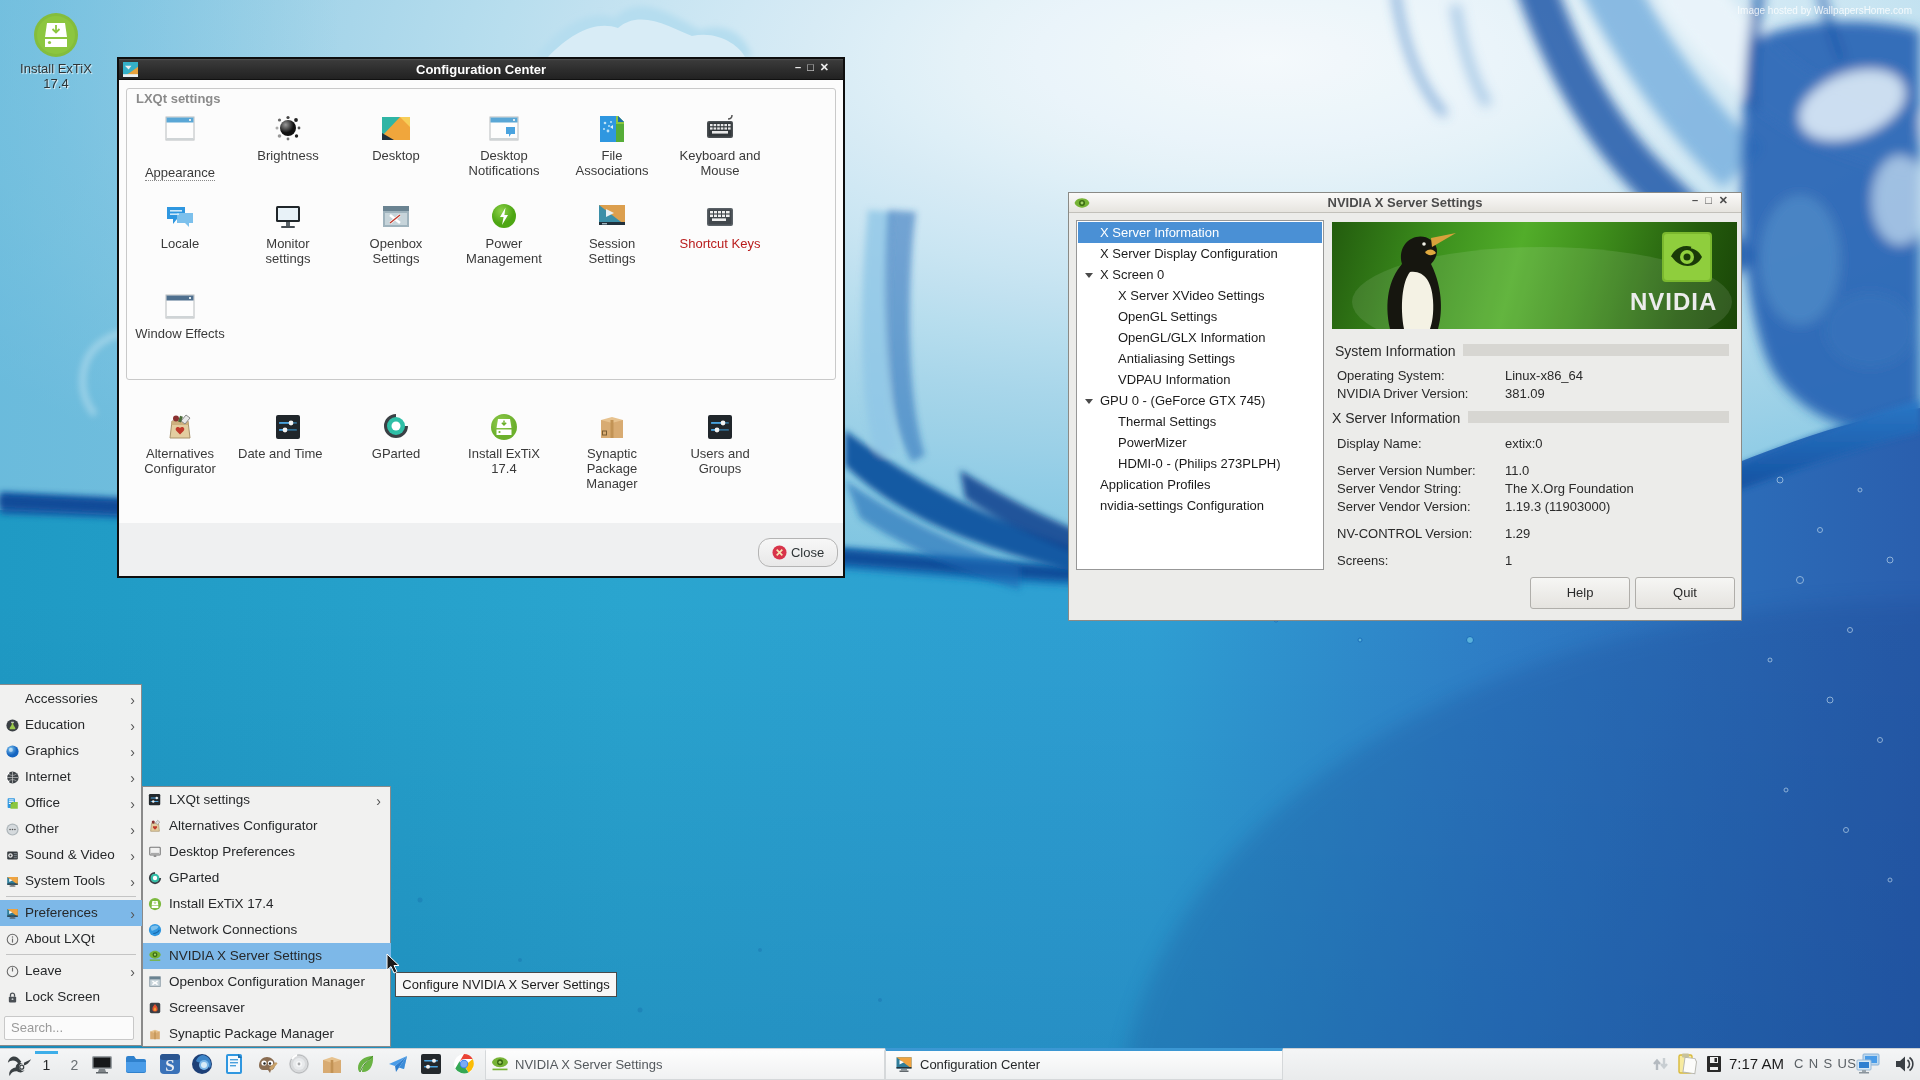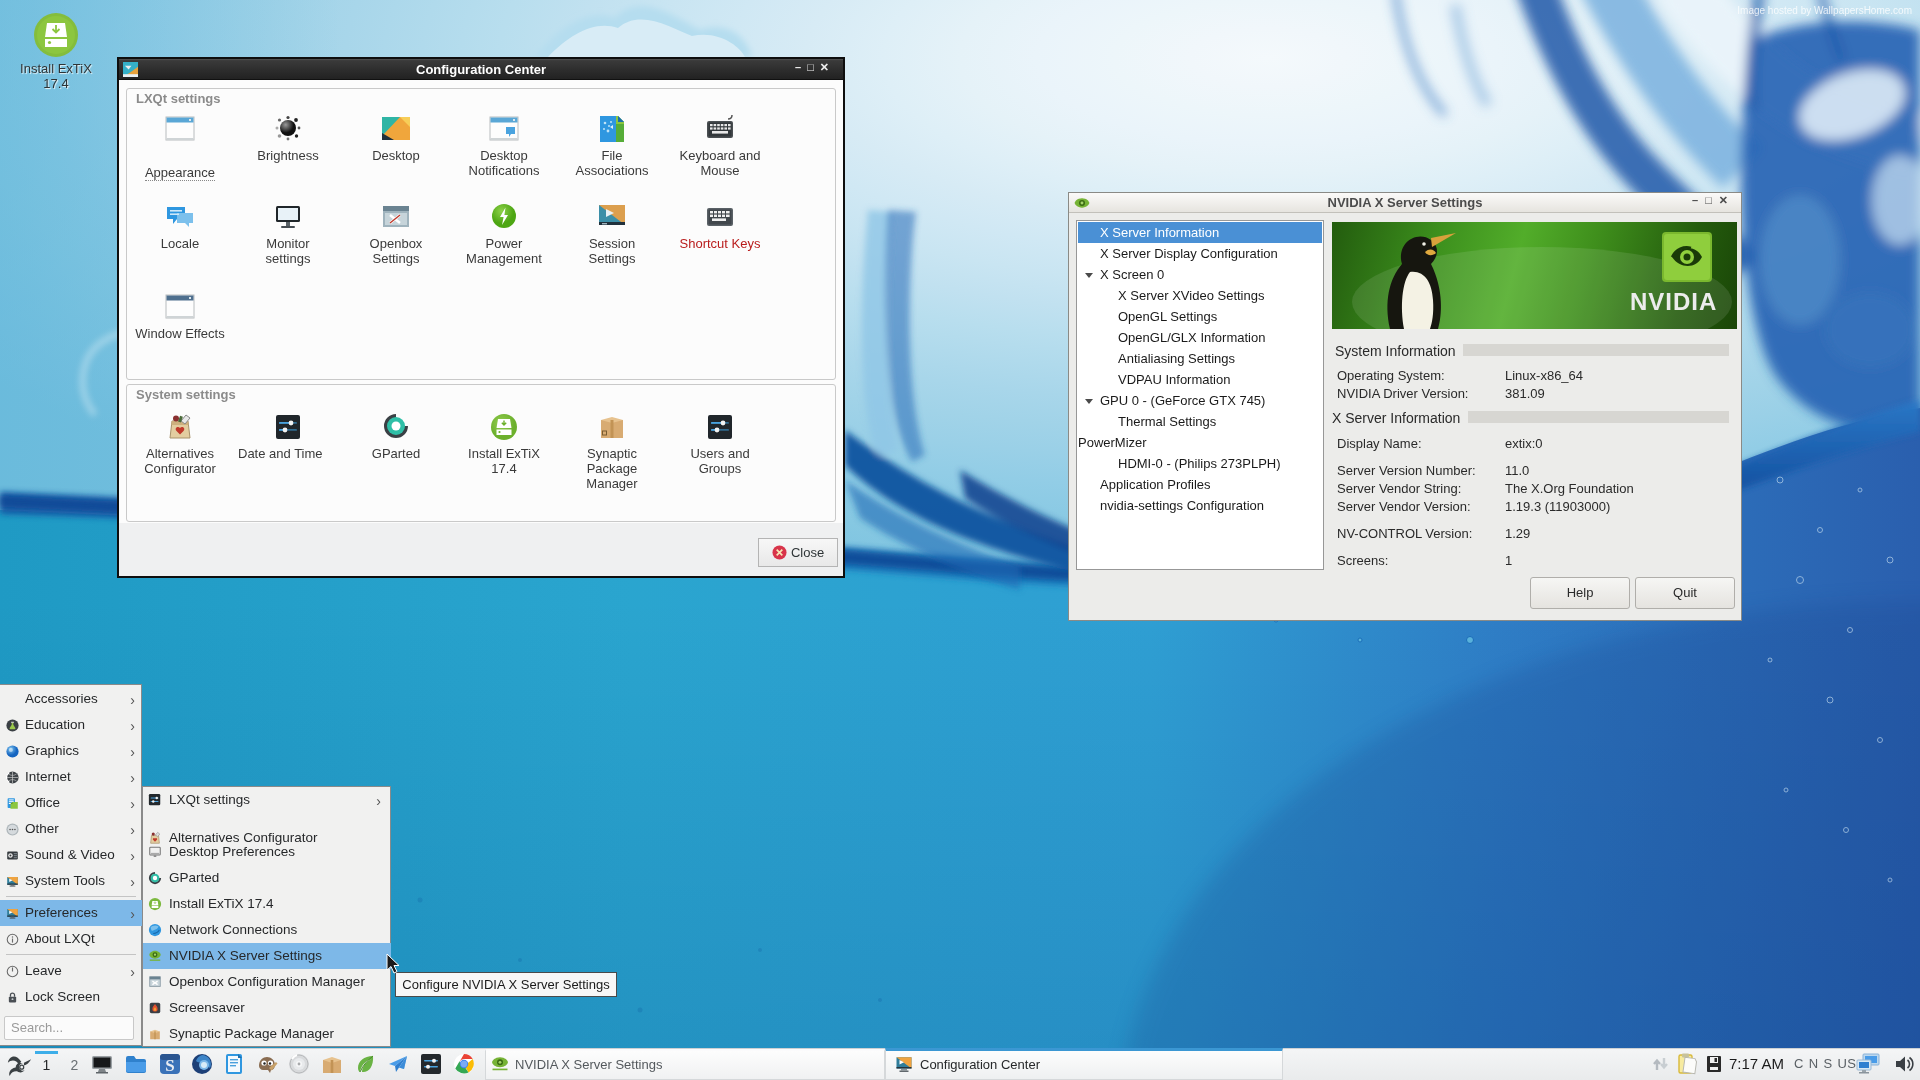--- a/index.html
+++ b/index.html
@@ -151,25 +151,22 @@
       <path d="M0,16 L16,16 L16,5 L8,11 Z" fill="#e8a33d"></path>
       <path d="M2,4 L9,4 L6,8 Z" fill="#eee"></path>
       <rect x="0" y="13" width="16" height="3" fill="#e8f0f4"></rect>
     </svg>
     <div style="position:absolute;width:100%;text-align:center;top:3px;font-size:13px;font-weight:bold;color:#fff">Configuration Center</div>
     <div style="position:absolute;right:8px;top:2px;color:#eee;font-size:11px;font-weight:bold;letter-spacing:6px">–□✕</div>
   </div>
   <div class="abs" style="left:7px;top:29px;width:710px;height:292px;border:1px solid #c9c9c9;border-radius:3px">
     <div style="position:absolute;left:9px;top:2px;font-size:13px;font-weight:bold;color:#8b8b8b">LXQt settings</div>
   </div>
-  <div class="abs" style="left:7px;top:325px;width:710px;height:138px;border:1px solid #c9c9c9;border-radius:3px">
-    <div style="position:absolute;left:9px;top:2px;font-size:13px;font-weight:bold;color:#8b8b8b">System settings</div>
-  </div>
   <div class="abs" style="left:0;top:464px;width:724px;height:53px;background:#eff0f1">
-    <div class="abs" style="left:639px;top:15px;width:80px;height:29px;background:linear-gradient(#f7f7f7,#e8e8e8);border:1px solid #b4b4b4;border-radius:0;text-align:center;font-size:13px;color:#2e3436;line-height:27px">
+    <div class="abs" style="left:639px;top:15px;width:80px;height:29px;background:linear-gradient(#f7f7f7,#e8e8e8);border:1px solid #b4b4b4;border-radius:12px;text-align:center;font-size:13px;color:#2e3436;line-height:27px">
       <svg width="15" height="15" viewBox="0 0 16 16" style="vertical-align:-3px;margin-right:4px">
             <circle cx="8" cy="8" r="7.5" fill="#d8344a"></circle>
             <path d="M5,5 L11,11 M11,5 L5,11" stroke="#f7e9b6" stroke-width="1.8"></path>
           </svg>Close</div>
   </div>
   <div id="cfgitems">
         <div style="position:absolute;left:11px;top:54px;width:100px;text-align:center;font-size:13px;color:#3a3a3a;line-height:15px">
           <svg width="32" height="32" viewBox="0 0 32 32" style="display:block;margin:0 auto">
             <rect x="2" y="4" width="28" height="23" fill="#fdfdfd" stroke="#b8bcbe"></rect>
             <rect x="2.5" y="4.5" width="27" height="5" fill="#5aa7d6"></rect>
@@ -424,21 +421,21 @@
           </svg><span style="padding-left:22px">X Screen 0</span></div>
         <div style="position:absolute;left:1px;top:64px;width:244px;height:21px;color:#1a1a1a;font-size:13px;line-height:21px"><span style="padding-left:40px">X Server XVideo Settings</span></div>
         <div style="position:absolute;left:1px;top:85px;width:244px;height:21px;color:#1a1a1a;font-size:13px;line-height:21px"><span style="padding-left:40px">OpenGL Settings</span></div>
         <div style="position:absolute;left:1px;top:106px;width:244px;height:21px;color:#1a1a1a;font-size:13px;line-height:21px"><span style="padding-left:40px">OpenGL/GLX Information</span></div>
         <div style="position:absolute;left:1px;top:127px;width:244px;height:21px;color:#1a1a1a;font-size:13px;line-height:21px"><span style="padding-left:40px">Antialiasing Settings</span></div>
         <div style="position:absolute;left:1px;top:148px;width:244px;height:21px;color:#1a1a1a;font-size:13px;line-height:21px"><span style="padding-left:40px">VDPAU Information</span></div>
         <div style="position:absolute;left:1px;top:169px;width:244px;height:21px;color:#1a1a1a;font-size:13px;line-height:21px"><svg width="10" height="10" viewBox="0 0 10 10" style="position:absolute;left:6px;top:6px">
             <path d="M1,3 L9,3 L5,8 Z" fill="#4a4a4a"></path>
           </svg><span style="padding-left:22px">GPU 0 - (GeForce GTX 745)</span></div>
         <div style="position:absolute;left:1px;top:190px;width:244px;height:21px;color:#1a1a1a;font-size:13px;line-height:21px"><span style="padding-left:40px">Thermal Settings</span></div>
-        <div style="position:absolute;left:1px;top:211px;width:244px;height:21px;color:#1a1a1a;font-size:13px;line-height:21px"><span style="">PowerMizer</span></div>
+        <div style="position:absolute;left:1px;top:211px;width:244px;height:21px;color:#1a1a1a;font-size:13px;line-height:21px"><span style="padding-left:40px">PowerMizer</span></div>
         <div style="position:absolute;left:1px;top:232px;width:244px;height:21px;color:#1a1a1a;font-size:13px;line-height:21px"><span style="padding-left:40px">HDMI-0 - (Philips 273PLPH)</span></div>
         <div style="position:absolute;left:1px;top:253px;width:244px;height:21px;color:#1a1a1a;font-size:13px;line-height:21px"><span style="padding-left:22px">Application Profiles</span></div>
         <div style="position:absolute;left:1px;top:274px;width:244px;height:21px;color:#1a1a1a;font-size:13px;line-height:21px"><span style="padding-left:22px">nvidia-settings Configuration</span></div>
       </div>
   <div class="abs" style="left:263px;top:29px;width:405px;height:107px;background:linear-gradient(105deg,#235c0e 0%,#3c8f1d 25%,#52ad2a 45%,#3f8f1c 62%,#245c0d 85%,#1a4507 100%)">
     <svg width="405" height="107" viewBox="0 0 405 107" style="display:block">
       <ellipse cx="210" cy="80" rx="190" ry="55" fill="rgba(255,255,255,0.10)"></ellipse>
       <path d="M70,42 C64,20 86,8 99,18 C108,25 106,35 99,42 C112,68 110,94 106,107 L58,107 C52,80 57,57 70,42 Z" fill="#16160f"></path>
       <path d="M78,50 C92,48 100,60 101,78 C102,92 100,101 98,107 L72,107 C68,85 70,60 78,50 Z" fill="#f4f2e4"></path>
       <path d="M99,16 L124,11 L100,25 Z" fill="#d8a13c"></path>
@@ -606,21 +603,21 @@
         <svg width="14" height="14" viewBox="0 0 16 16" style="position:absolute;left:5px;top:6px">
           <rect x="1" y="1" width="13" height="13" rx="1.5" fill="#23282c"></rect>
           <rect x="3" y="5" width="9" height="1.2" rx="0.6" fill="#4aa3df"></rect>
           <circle cx="10" cy="5.6" r="1.4" fill="#f2f2f2"></circle>
           <rect x="3" y="9" width="9" height="1.2" rx="0.6" fill="#4aa3df"></rect>
           <circle cx="6" cy="9.6" r="1.4" fill="#f2f2f2"></circle>
         </svg>
         <div style="position:absolute;left:26px;top:5px;font-size:13.5px;color:#26282a">LXQt settings</div>
         <div style="position:absolute;right:10px;top:6px;font-size:14px;color:#555;font-family:'Liberation Sans',sans-serif">›</div>
       </div>
-      <div style="position:absolute;left:0;top:26px;width:248px;height:26px;margin-top:12px;">
+      <div style="position:absolute;left:0;top:26px;width:248px;height:26px;">
         <svg width="14" height="14" viewBox="0 0 16 16" style="position:absolute;left:5px;top:6px">
           <path d="M4,5 L12,5 L13,14 L3,14 Z" fill="#e3cda0" stroke="#a8926a" stroke-width="0.8"></path>
           <path d="M11,1.5 l2.5,2 l-2.5,3 l-2.5,-2 Z" fill="#ddd" stroke="#888" stroke-width="0.6"></path>
           <circle cx="6" cy="3.5" r="1.8" fill="#8a3030"></circle>
           <path d="M8,8.5 c-1.2,-1.5 -3.5,0 -2,1.8 l2,2 l2,-2 c1.5,-1.8 -0.8,-3.3 -2,-1.8 Z" fill="#c0392b"></path>
         </svg>
         <div style="position:absolute;left:26px;top:5px;font-size:13.5px;color:#26282a">Alternatives Configurator</div>
       </div>
       <div style="position:absolute;left:0;top:52px;width:248px;height:26px;">
         <svg width="14" height="14" viewBox="0 0 16 16" style="position:absolute;left:5px;top:6px">

